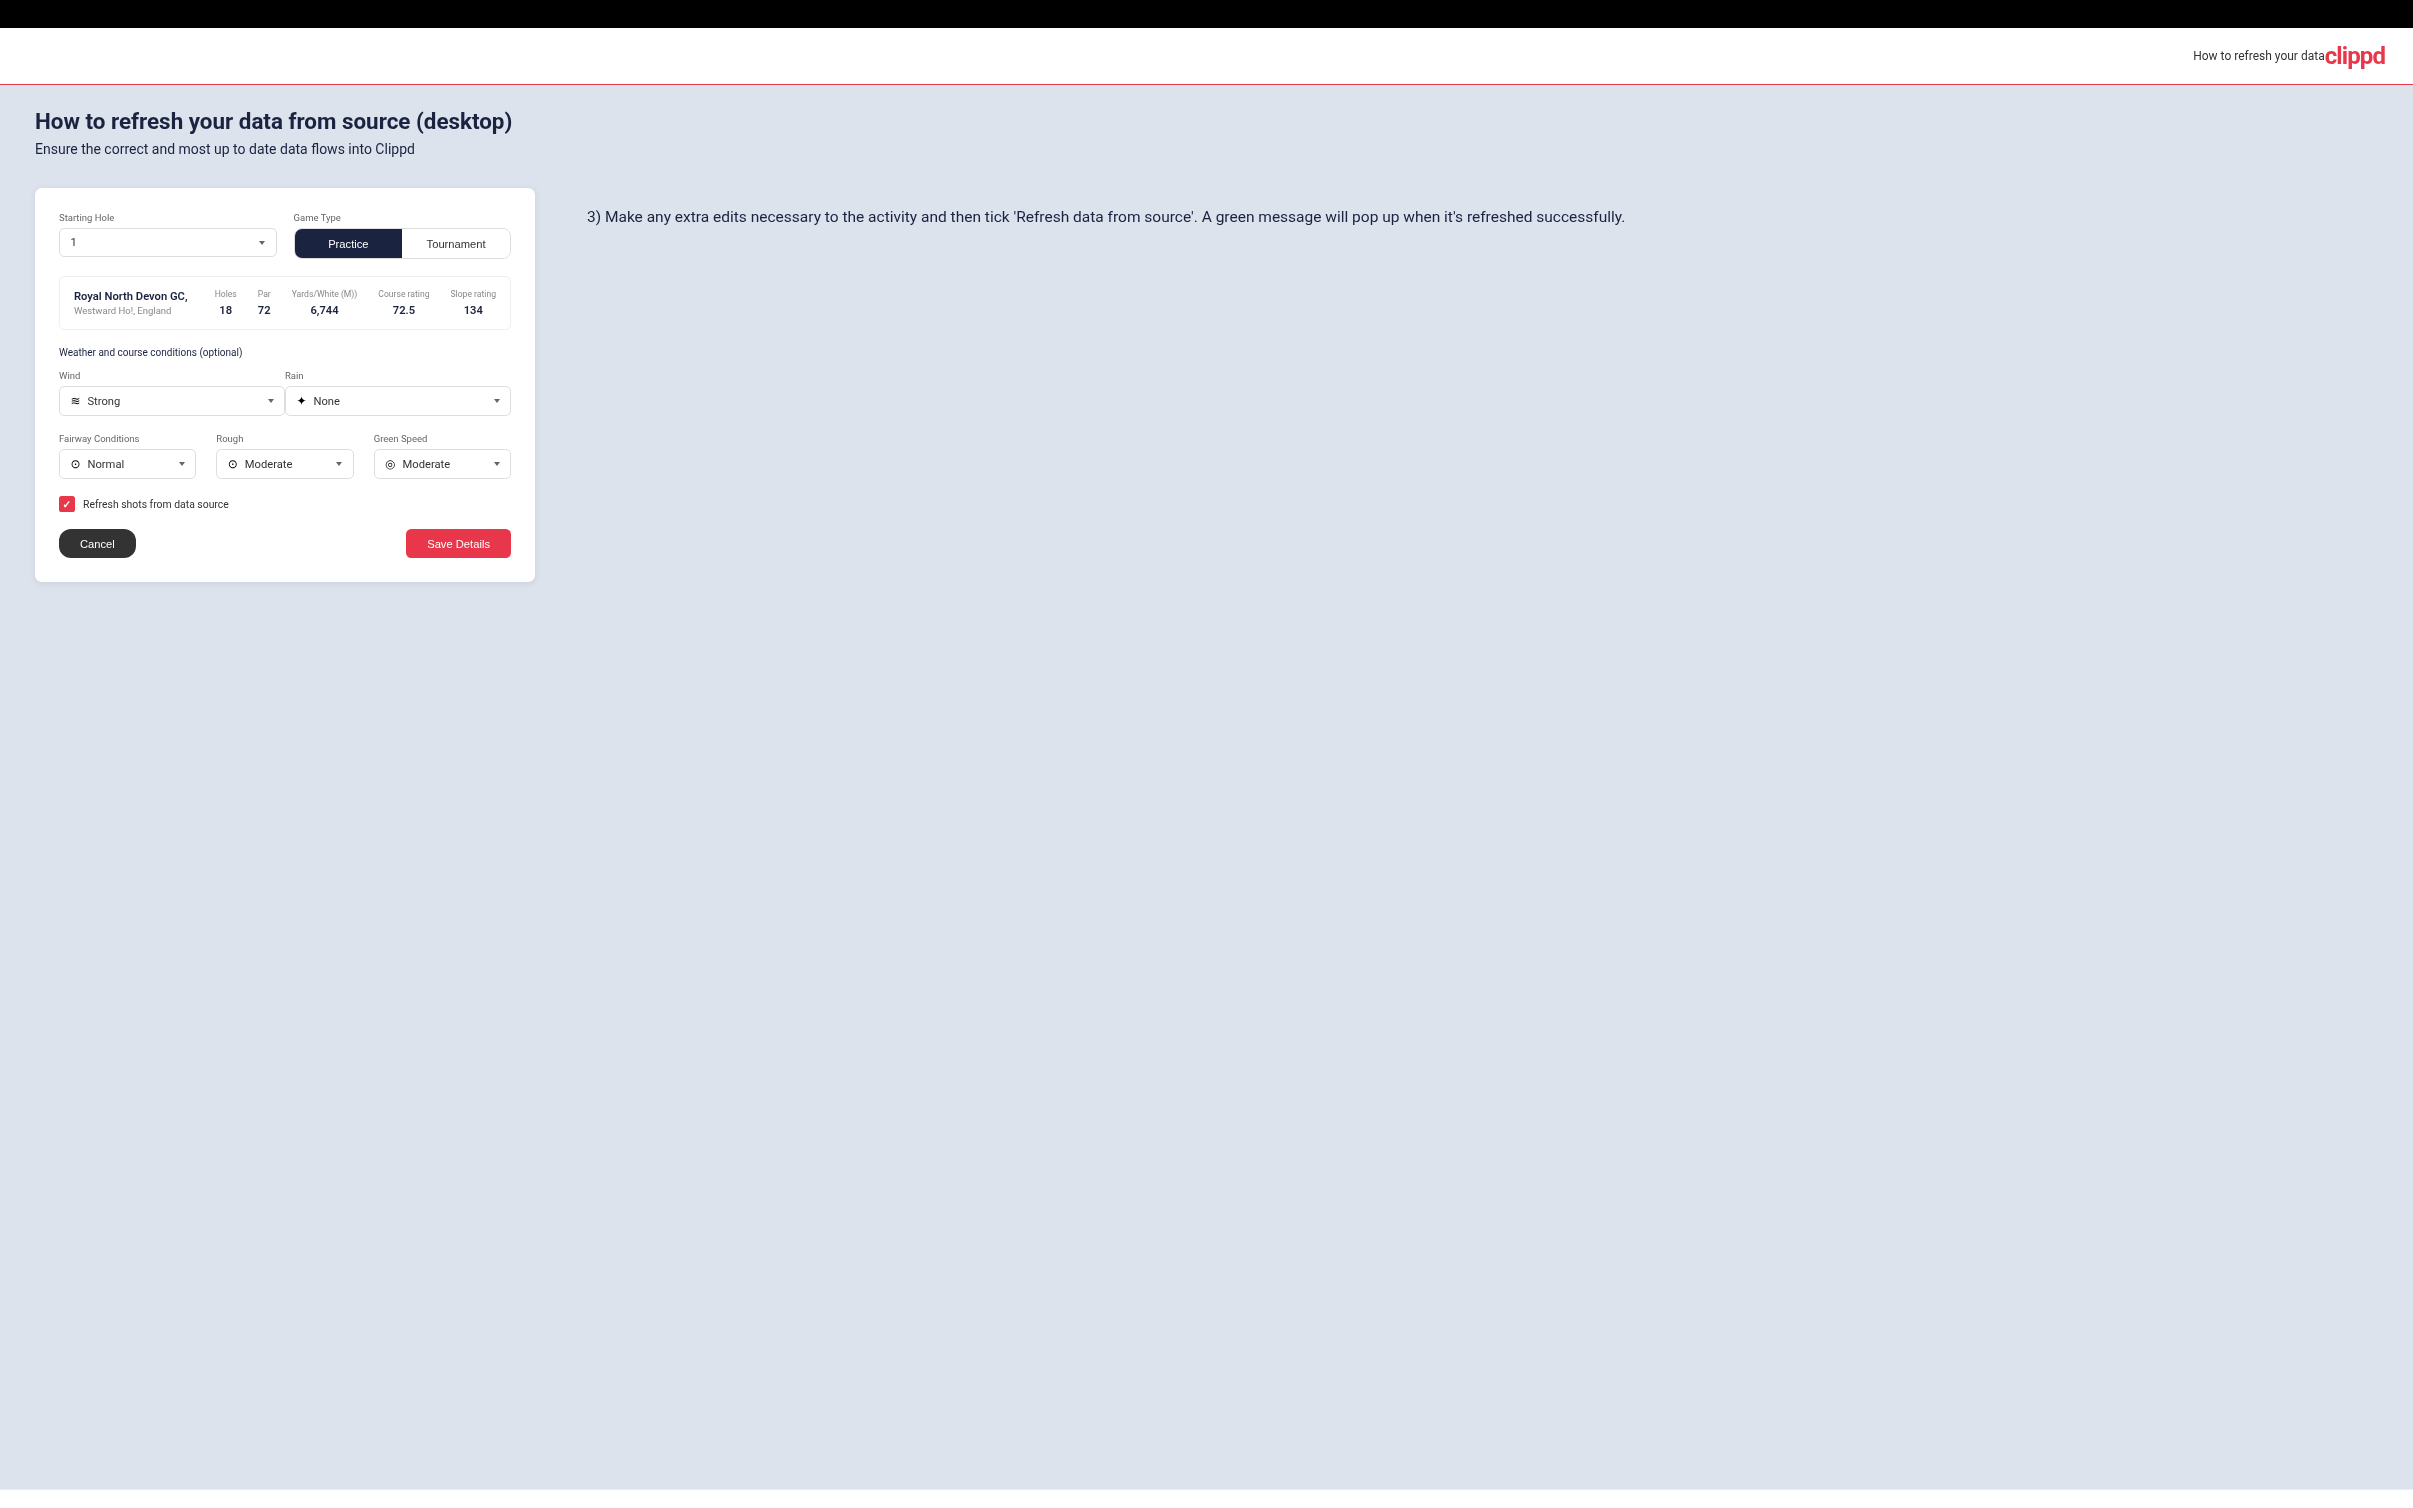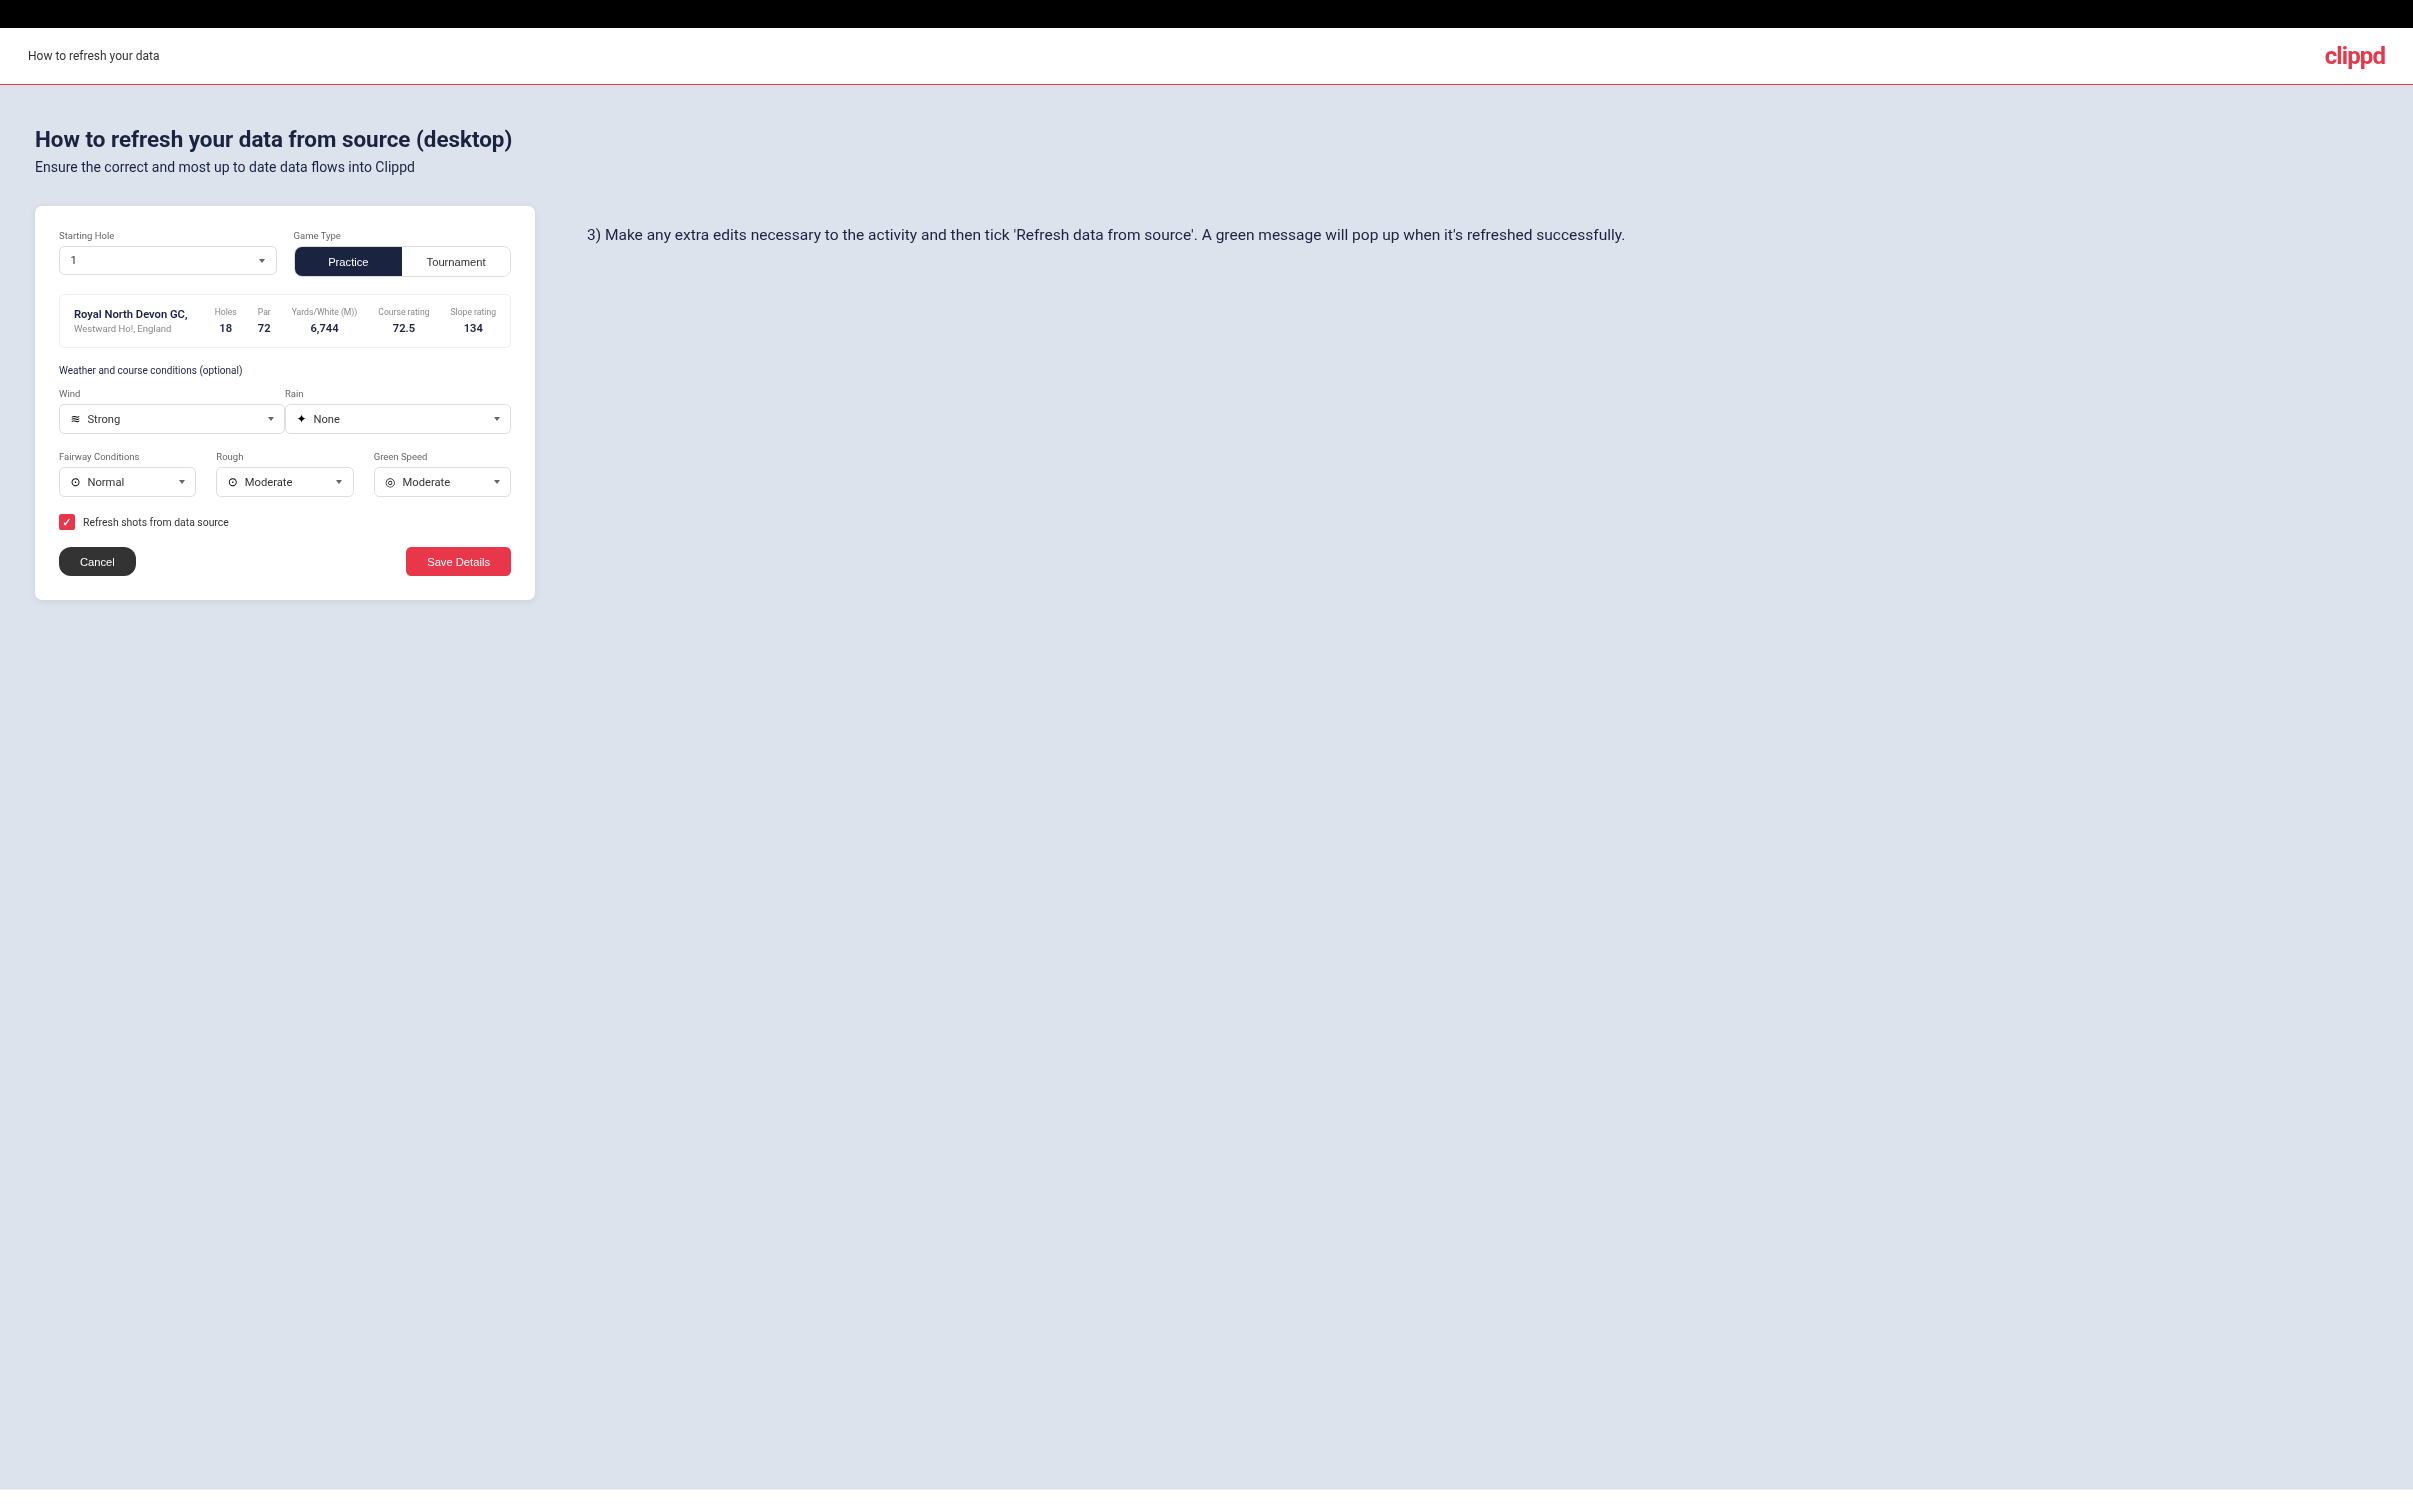--- a/index.html
+++ b/index.html
@@ -11,40 +11,40 @@
 
     .top-bar {
       background: #000;
       height: 28px;
     }
 
     .header {
       background: #fff;
       display: flex;
       align-items: center;
-      justify-content: space-between;
+      justify-content: flex-end;
       padding: 14px 28px;
       border-bottom: 1.7px solid #e8374a;
     }
 
     .header-title {
       font-size: 12px;
       color: #333;
     }
 
     .logo {
       font-size: 24px;
       font-weight: 700;
       color: #e8374a;
       letter-spacing: -0.9px;
     }
 
     .main-content {
       background: #dce3ec;
-      padding: 41px 35px 35px 35px;
+      padding: 23px 35px 35px 35px;
       min-height: calc(100vh - 104px);
     }
 
     .page-heading {
       font-size: 22.4px;
       font-weight: 700;
       color: #1a2340;
       margin-bottom: 7px;
     }
 

